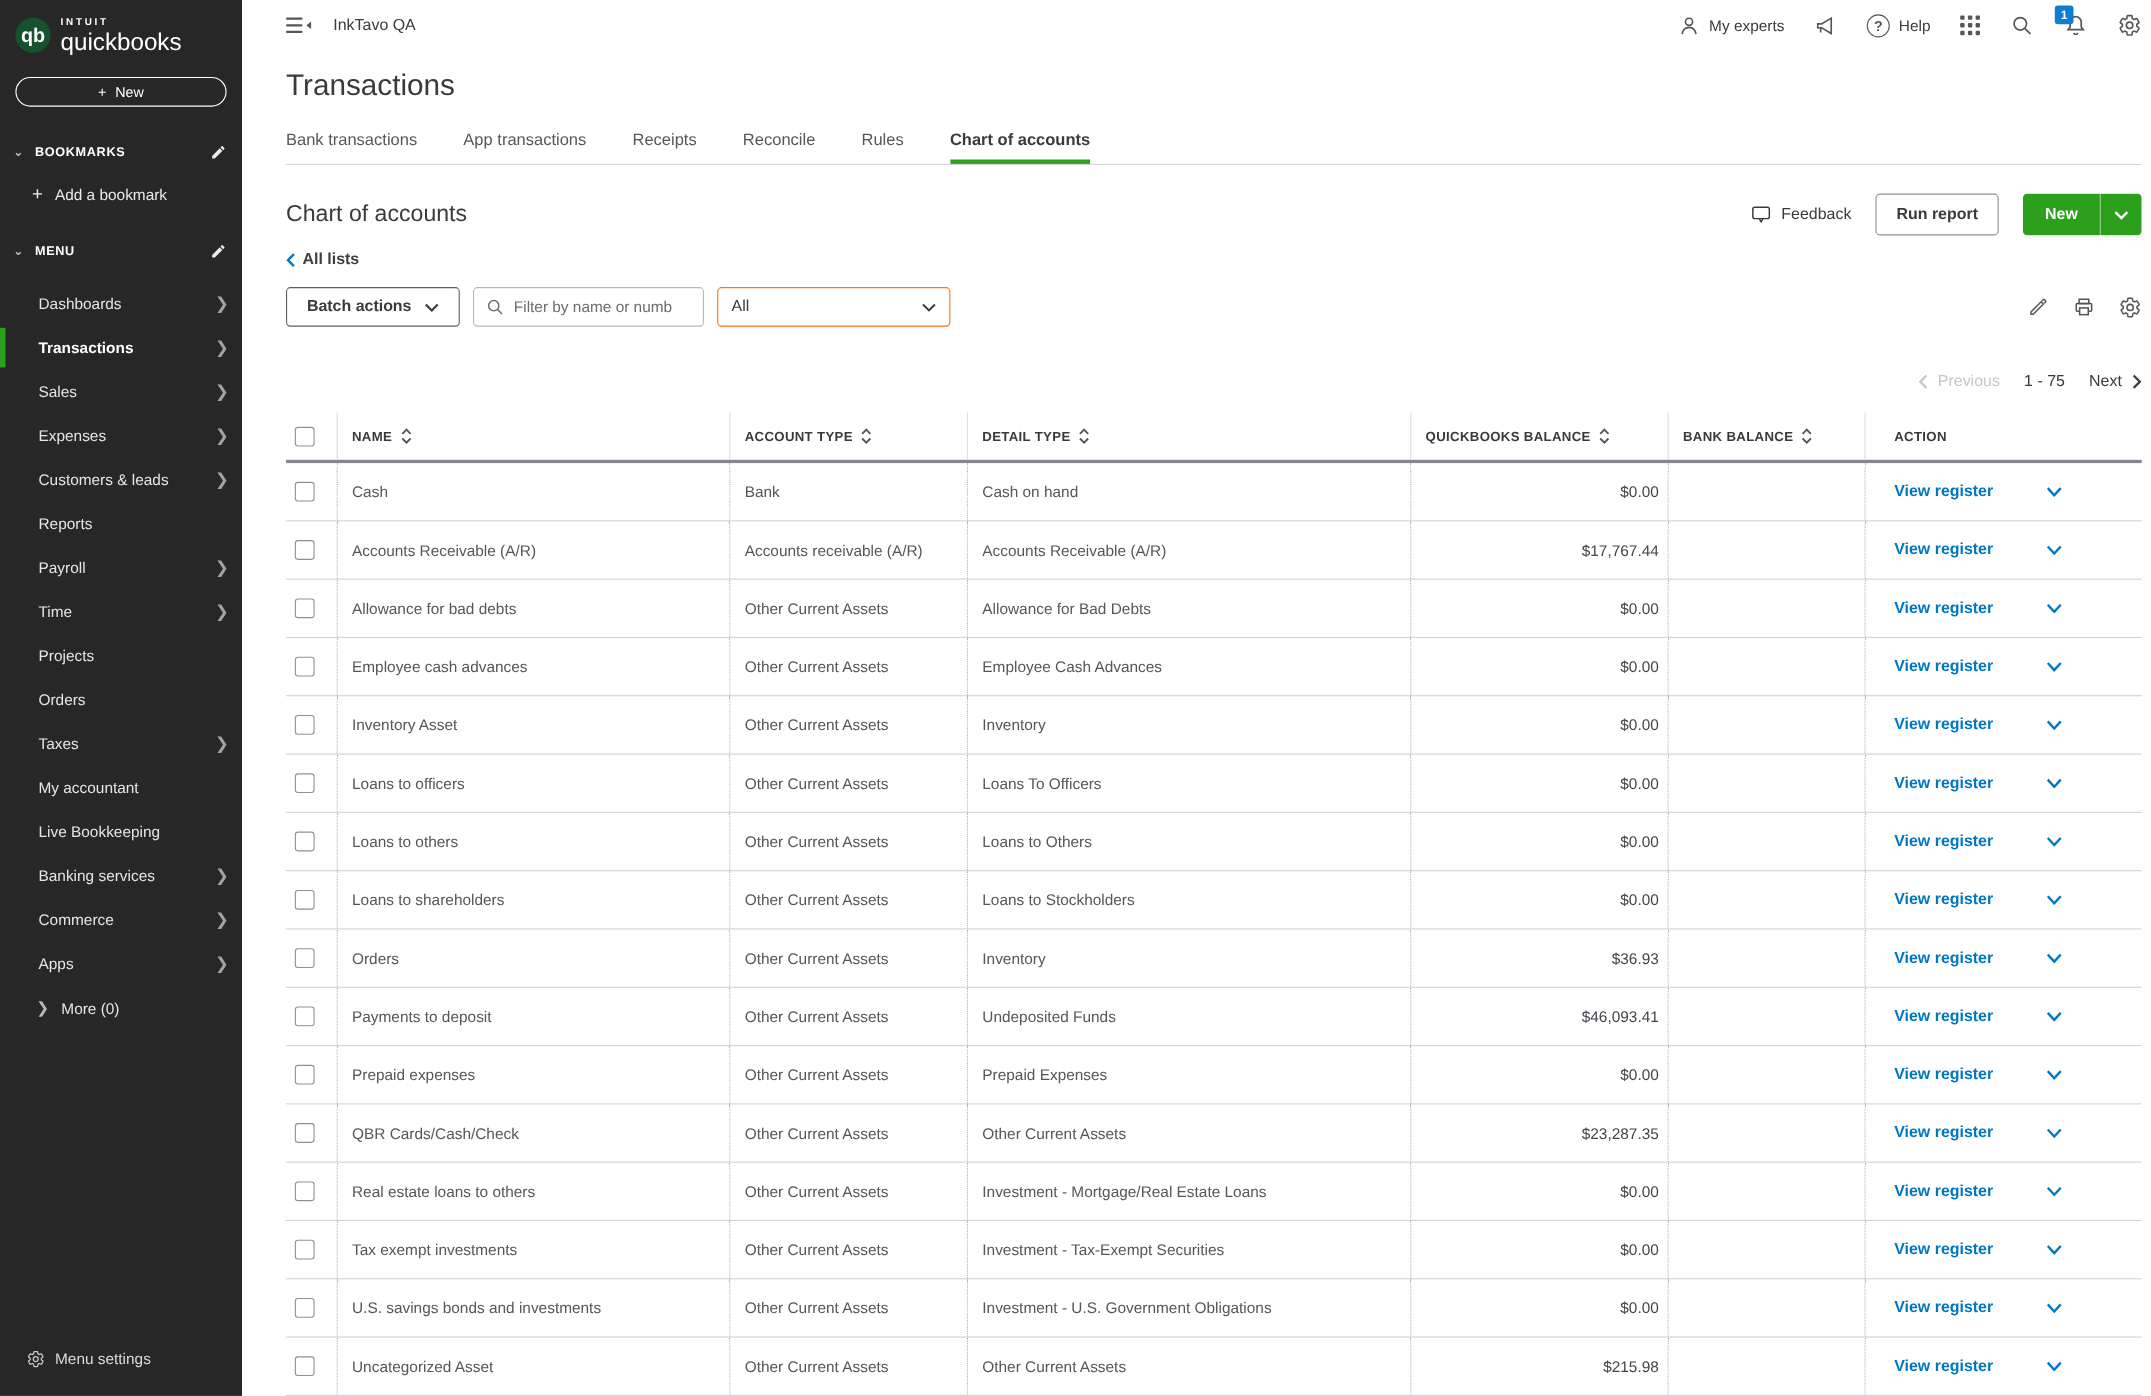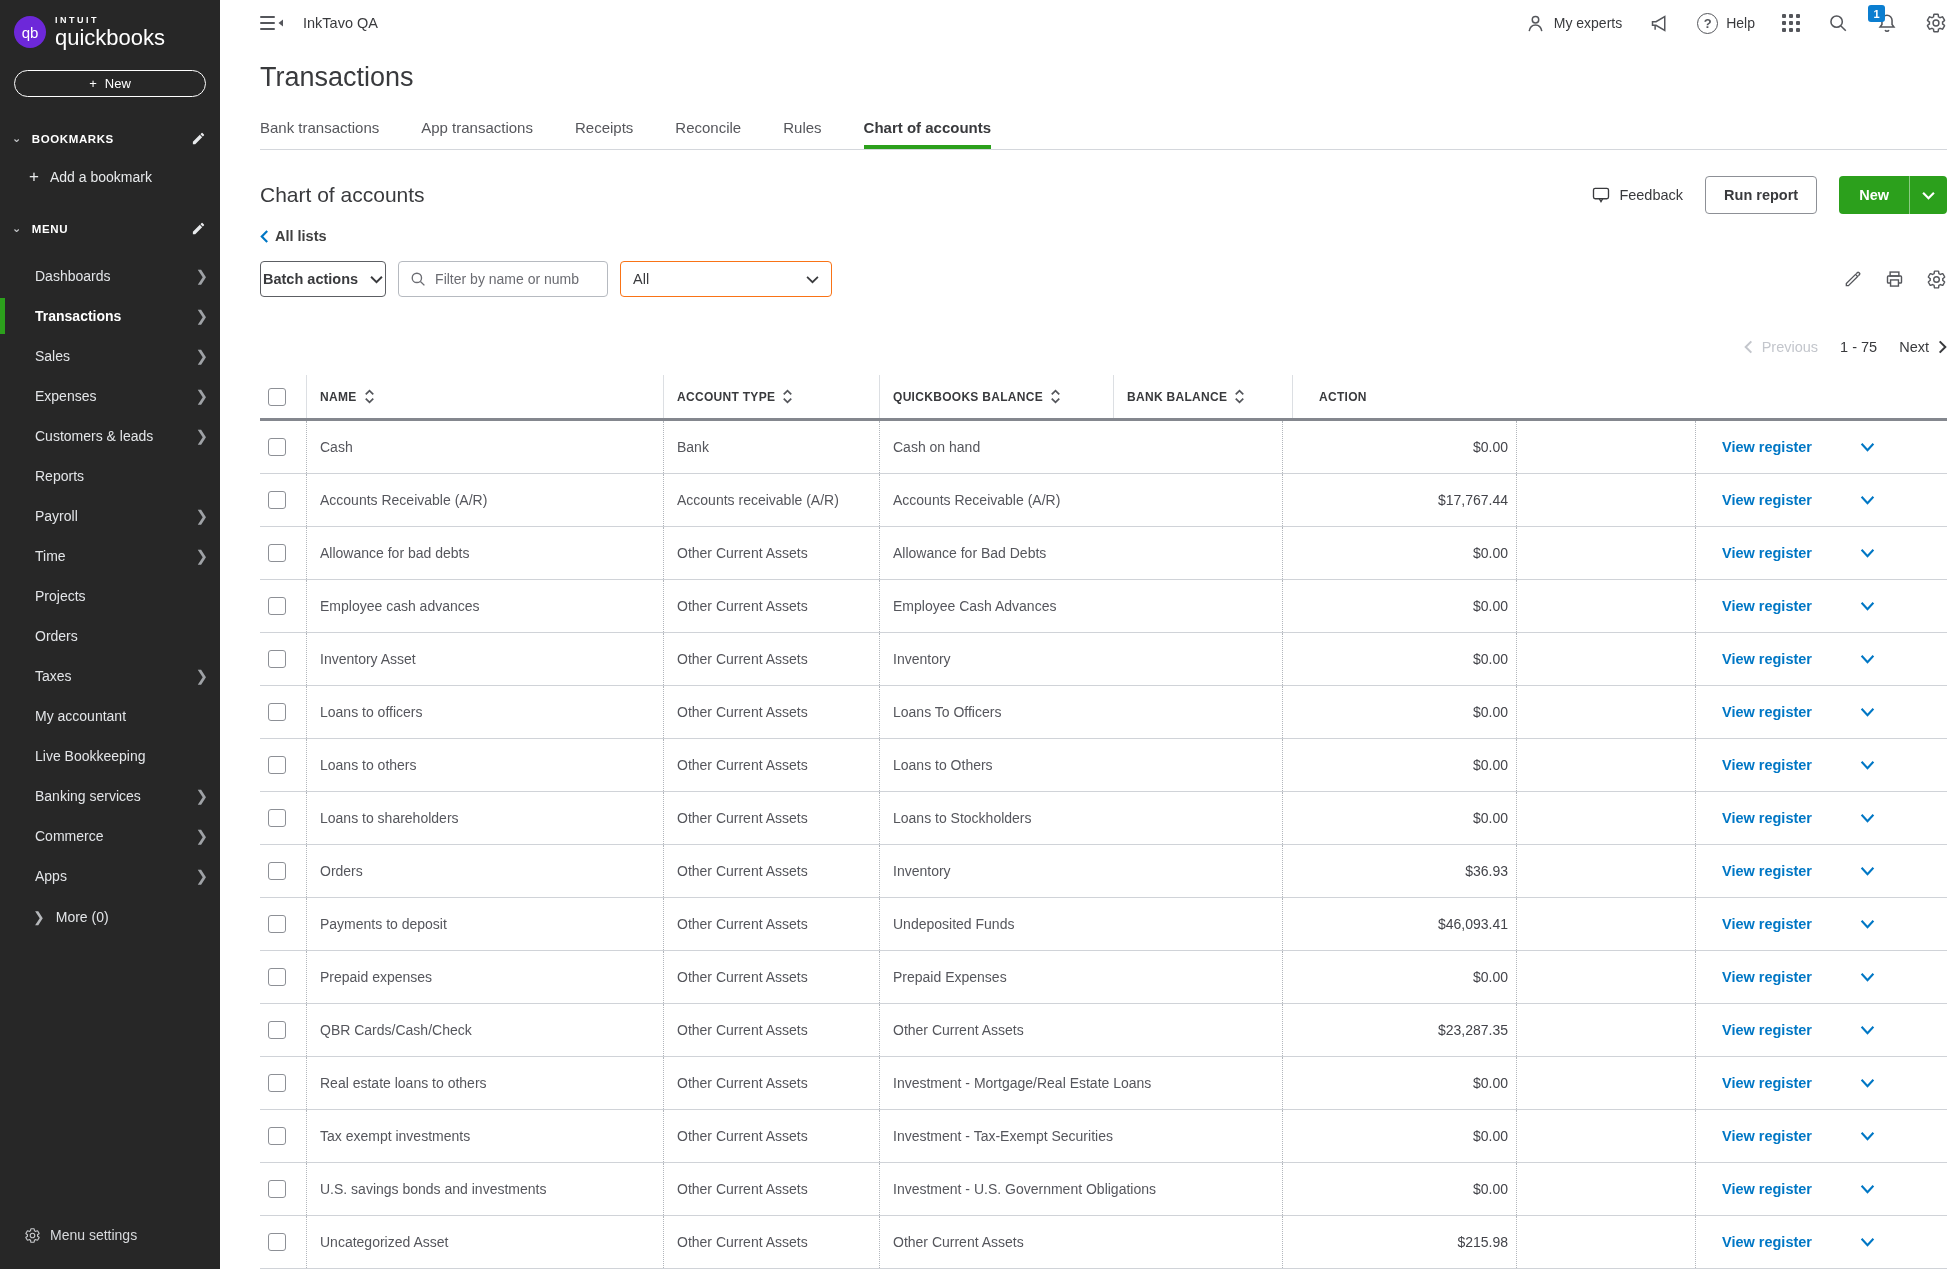--- a/index.html
+++ b/index.html
@@ -13,23 +13,23 @@
   
   .sidebar {
     width: 220px; min-width: 220px; height: 100%;
     background: #272727; color: #e8eaec;
     display: flex; flex-direction: column;
     position: relative;
   }
   .logo-row { display: flex; align-items: center; gap: 9px; padding: 12px 0 0 14px; height: 52px; }
   .qb-circle {
     width: 32px; height: 32px; border-radius: 50%;
-    background: #6d28d9; color: #fff;
+    background: #14532d; color: #fff;
     display: flex; align-items: center; justify-content: center;
-    font-weight: normal; font-size: 15px;
+    font-weight: bold; font-size: 18px;
   }
   .brand { display: flex; flex-direction: column; line-height: 1; }
   .brand-top { font-size: 9px; font-weight: bold; letter-spacing: 2.5px; color: #ffffff; }
   .brand-name { font-size: 22px; font-weight: 500; color: #ffffff; margin-top: 2px; }
   .new-btn {
     margin: 18px 14px 0 14px; height: 27px;
     border: 1px solid #ffffff; border-radius: 14px;
     background: transparent; color: #ffffff;
     font-size: 13px; display: flex; align-items: center; justify-content: center; gap: 8px;
     cursor: pointer; font-family: inherit;
@@ -100,21 +100,21 @@
     border: none; font-family: inherit; cursor: pointer;
   }
   .btn-split .btn-caret {
     background: #2ca01c; border-left: 1px solid rgba(255,255,255,.45);
     width: 38px; display: flex; align-items: center; justify-content: center; border: none; border-left: 1px solid rgba(255,255,255,.45); cursor: pointer;
   }
   .back-link { display: flex; align-items: center; gap: 6px; margin-top: 14px; font-size: 14.5px; font-weight: 600; color: #404040; cursor: pointer; width: fit-content; }
   
   .toolbar { display: flex; align-items: center; margin-top: 17px; gap: 12px; }
   .batch-btn {
-    height: 36px; padding: 0 2px; display: flex; align-items: center; gap: 12px;
+    height: 36px; padding: 0 18px; display: flex; align-items: center; gap: 12px;
     border: 1px solid #5c5e63; border-radius: 4px; background: #fff;
     font-size: 14.5px; font-weight: 600; color: #393a3d; cursor: pointer; font-family: inherit;
   }
   .filter-box {
     height: 36px; width: 210px; border: 1px solid #b6bac0; border-radius: 4px;
     display: flex; align-items: center; padding: 0 10px; gap: 8px; background: #fff;
   }
   .filter-box input { border: none; outline: none; flex: 1; font-size: 14px; font-family: inherit; color: #393a3d; width: 100%; }
   .filter-box input::placeholder { color: #6b6c72; }
   .select-box {
@@ -472,20 +472,29 @@
       </div>
       <div class="col-account">
         <span class="head-label">ACCOUNT TYPE</span>
         <span class="sort-icon">
             <svg width="11" height="15" viewBox="0 0 10 14" fill="none" stroke="#54565b" stroke-width="1.6">
               <path d="M1.5 5 5 1.5 8.5 5"></path>
               <path d="M1.5 9 5 12.5 8.5 9"></path>
             </svg>
           </span>
       </div>
+      <div class="col-detail">
+        <span class="head-label">DETAIL TYPE</span>
+        <span class="sort-icon">
+            <svg width="11" height="15" viewBox="0 0 10 14" fill="none" stroke="#54565b" stroke-width="1.6">
+              <path d="M1.5 5 5 1.5 8.5 5"></path>
+              <path d="M1.5 9 5 12.5 8.5 9"></path>
+            </svg>
+          </span>
+      </div>
       <div class="col-qb" style="justify-content:flex-start; padding-left:13px;">
         <span class="head-label">QUICKBOOKS BALANCE</span>
         <span class="sort-icon">
             <svg width="11" height="15" viewBox="0 0 10 14" fill="none" stroke="#54565b" stroke-width="1.6">
               <path d="M1.5 5 5 1.5 8.5 5"></path>
               <path d="M1.5 9 5 12.5 8.5 9"></path>
             </svg>
           </span>
       </div>
       <div class="col-bank">

